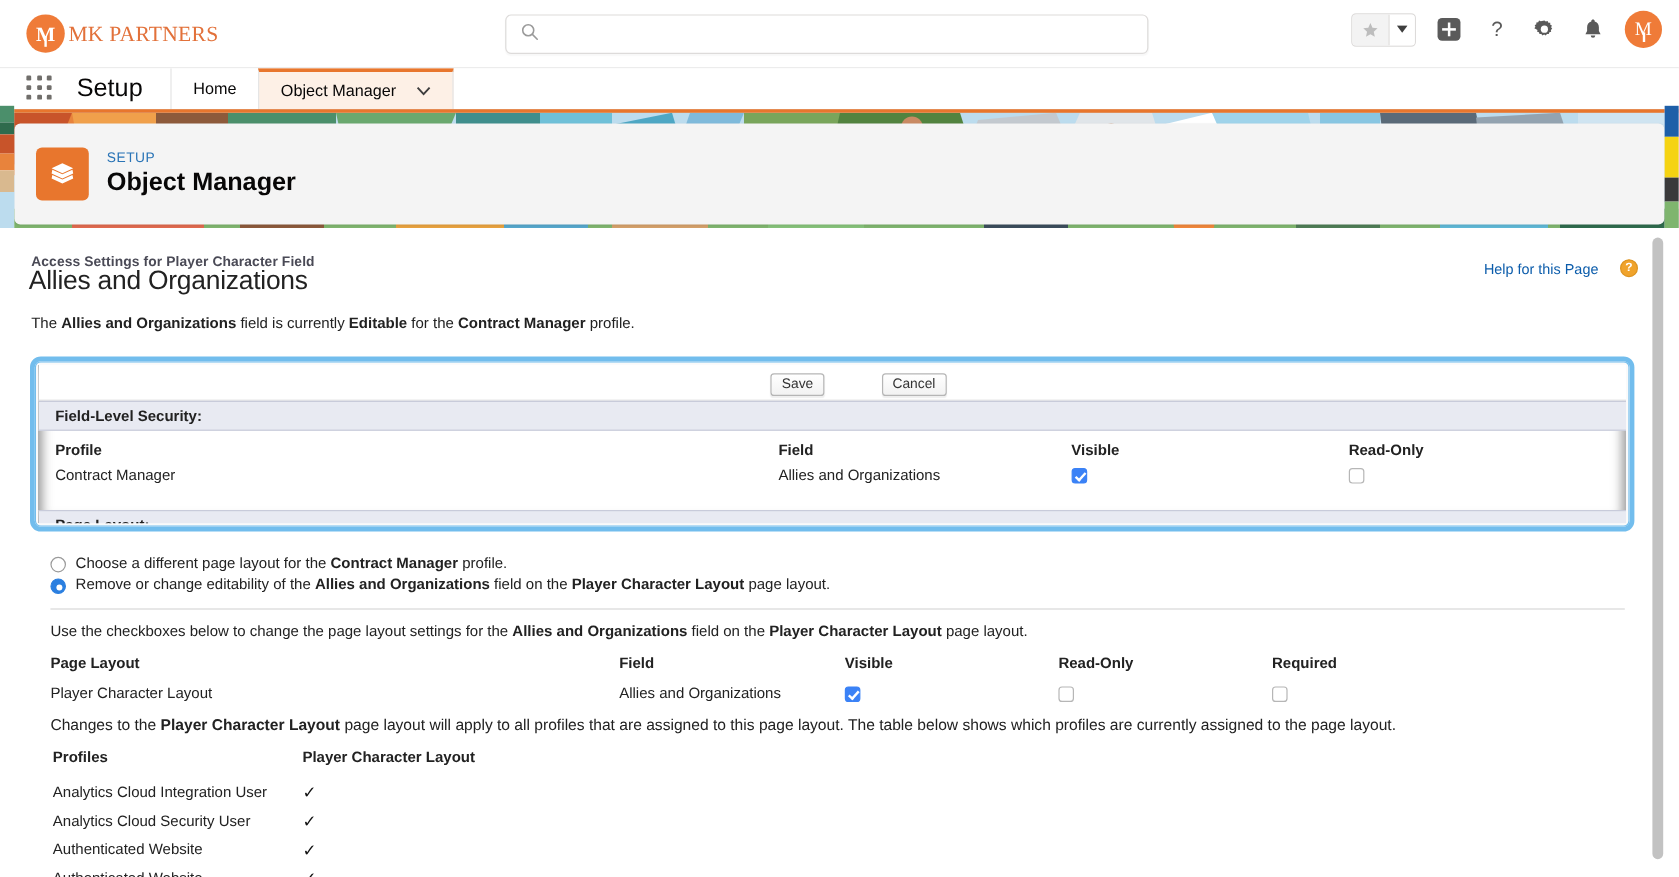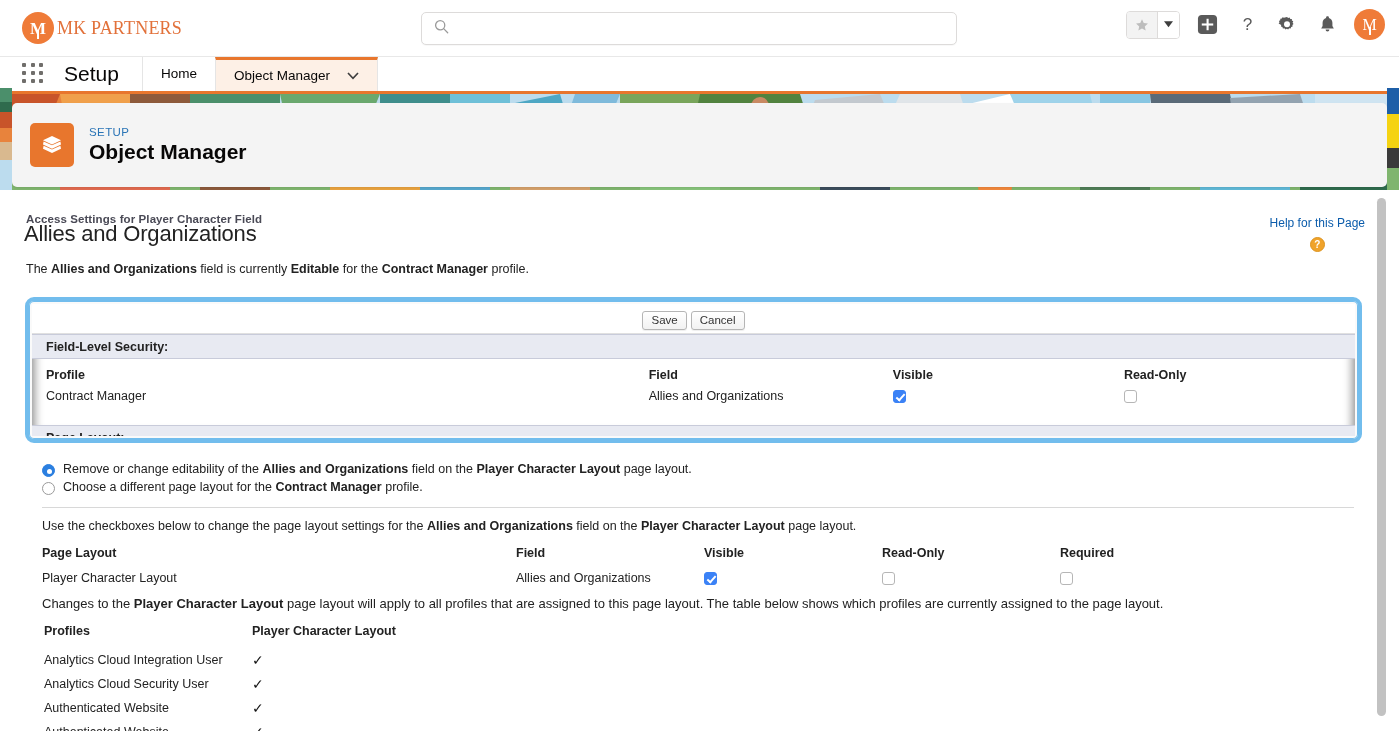--- a/index.html
+++ b/index.html
@@ -181,22 +181,22 @@
     font-size: 11.5px; font-weight: bold; color: #4a4a56;
     letter-spacing: .1px;
   }
   #page-title {
     position: absolute; left: 24px; top: 221px;
     font-size: 22px; color: #222; font-weight: normal;
     letter-spacing: -.2px;
   }
   #help-link {
     position: absolute; right: 34px; top: 216px;
-    display: flex; align-items: center; gap: 7px;
-    font-size: 12px; color: #0b5cab; flex-direction: column;
+    display: flex; align-items: center; gap: 18px;
+    font-size: 12px; color: #0b5cab;
   }
   #help-badge {
     width: 15px; height: 15px; border-radius: 50%;
     background: #f0a32b; color: #fff;
     font-size: 10px; font-weight: bold;
     display: flex; align-items: center; justify-content: center;
     border: 1px solid #dd9420;
   }
 
   #status-line {
@@ -231,20 +231,21 @@
   }
   .sf-btn {
     font-size: 11.5px; color: #333;
     background: linear-gradient(to bottom,#ffffff 0%,#f2f2f2 100%);
     border: 1px solid #b5b5b5;
     border-radius: 3px;
     padding: 2px 8px 3px;
     font-family: "Liberation Sans", sans-serif;
     box-shadow: 0 1px 1px rgba(0,0,0,.07);
     cursor: pointer;
+    margin-left: 44px;
   }
 
   .section-bar {
     background: #e8eaf2;
     border-top: 1px solid #c8cbda;
     border-bottom: 1px solid #c8cbda;
     height: 25px;
     display: flex; align-items: center;
     padding-left: 14px;
     font-size: 12.5px; font-weight: bold; color: #222;
@@ -536,26 +537,26 @@
           </tr>
         </tbody>
       </table>
 
       <div class="section-bar" style="margin-top:16px;">Page Layout:</div>
     </div>
   </div>
 
   <div id="radio-block" style="left:30px;top:272px;">
     <label class="radio-row">
+      <span class="rdo"></span>
+      <span><span>Choose a different page layout for the </span><b class="bold">Contract Manager</b><span> profile.</span></span>
+    </label>
+    <label class="radio-row">
       <span class="rdo on"></span>
       <span><span>Remove or change editability of the </span><b class="bold">Allies and Organizations</b><span> field on the </span><b class="bold">Player Character Layout</b><span> page layout.</span></span>
-    </label>
-    <label class="radio-row">
-      <span class="rdo"></span>
-      <span><span>Choose a different page layout for the </span><b class="bold">Contract Manager</b><span> profile.</span></span>
     </label>
   </div>
 
   <div id="divider-1" style="left:30px;top:317px;width:1312px;"></div>
 
   <div id="layout-help" style="left:30px;top:329px;">
     <span>Use the checkboxes below to change the page layout settings for the </span><b class="bold">Allies and Organizations</b><span> field on the </span><b class="bold">Player Character Layout</b><span> page layout.</span>
   </div>
 
   <div id="layout-table" style="left:30px;top:356px;">

